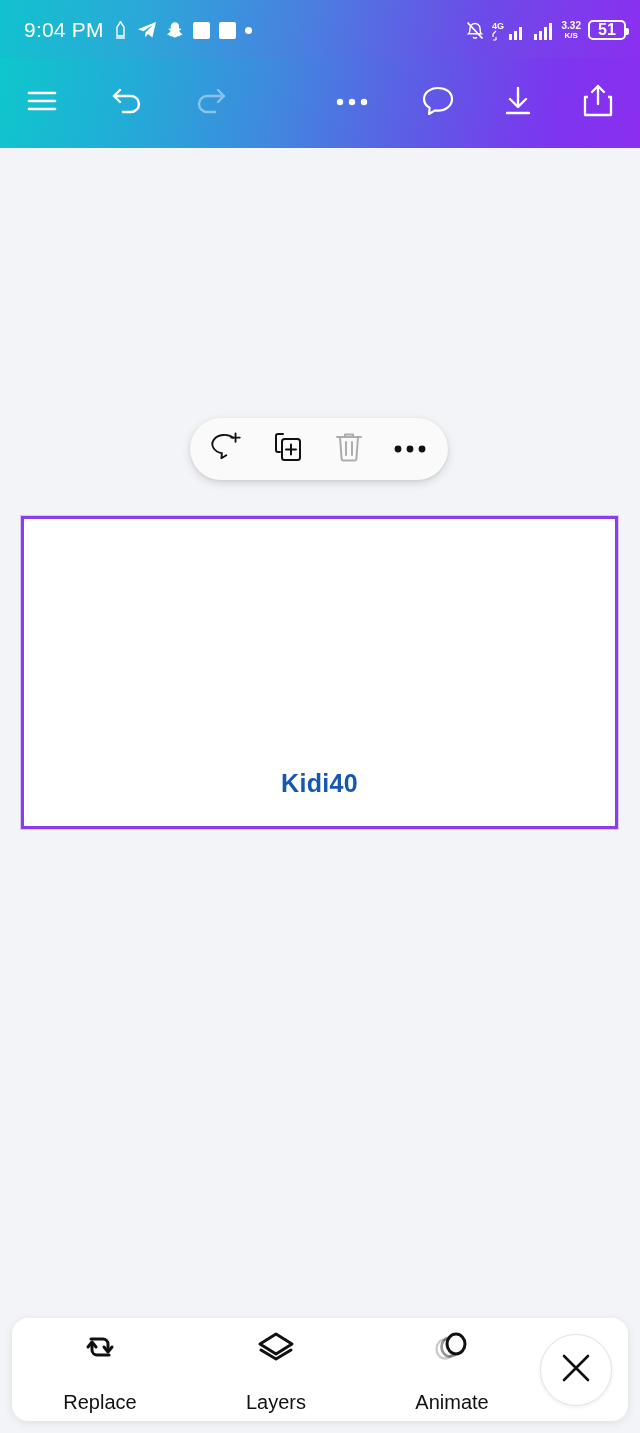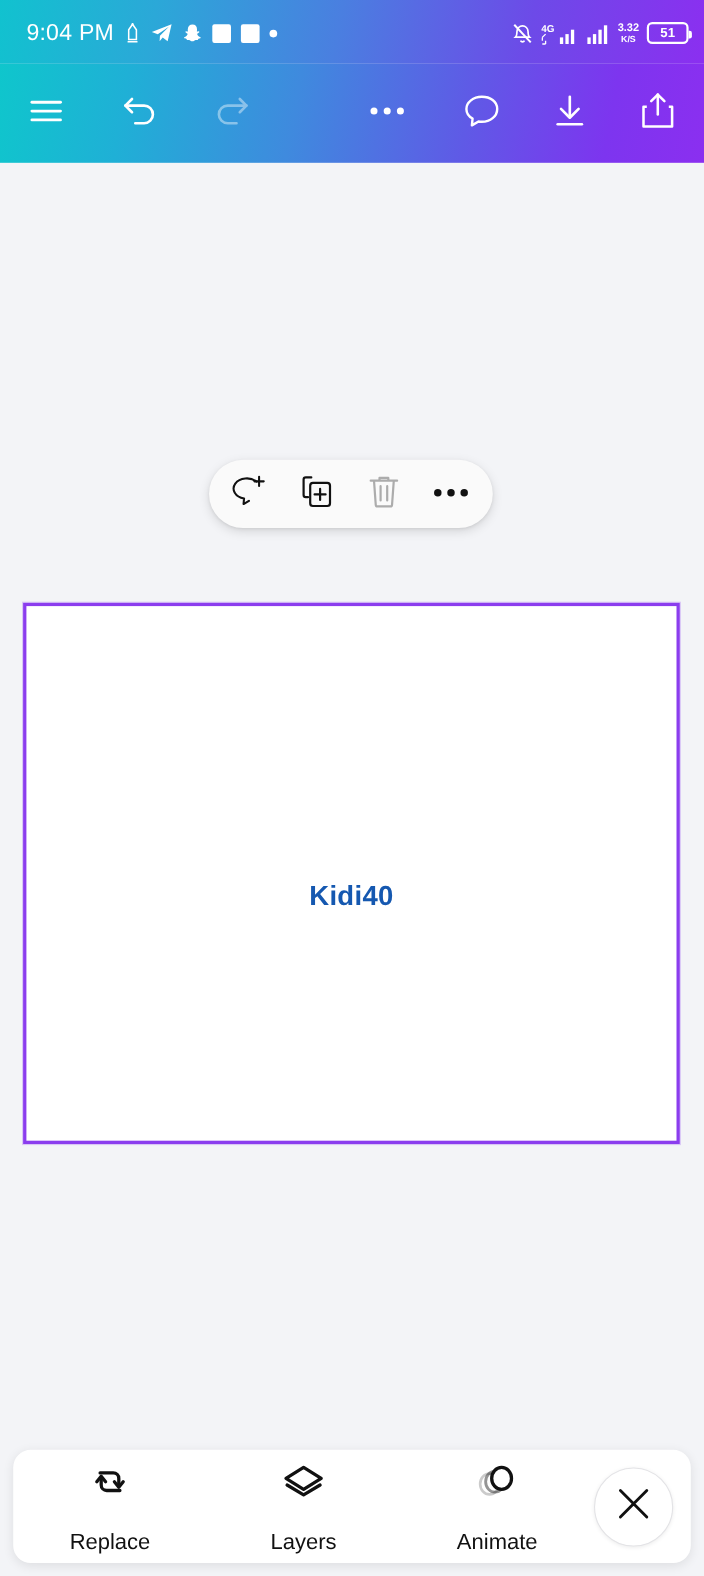--- a/index.html
+++ b/index.html
@@ -24,37 +24,36 @@
   .glyph{ display:inline-flex; align-items:center; justify-content:center; }
   .sq{ width:17px; height:17px; background:#fff; border-radius:2px; }
   .dot{ width:7px; height:7px; background:#fff; border-radius:50%; }
   .netspeed{ font-size:10px; line-height:10px; font-weight:700; text-align:center; }
   .netspeed small{ display:block; font-size:8px; line-height:9px; }
   .batt{
     width:38px; height:20px; border:2px solid #fff; border-radius:5px;
     display:flex; align-items:center; justify-content:center; position:relative;
   }
   .batt::after{ content:""; position:absolute; right:-5px; top:6px; width:3px; height:7px; background:#fff; border-radius:0 2px 2px 0; }
-  .batt span{ font-size:12px; font-weight:700; }
+  .batt span{ font-size:16px; font-weight:700; }
 
   
   .apptoolbar{
     position:absolute; left:0; top:58px; width:640px; height:90px;
     background:linear-gradient(100deg,#0fc6cc 0%,#1fb0d6 18%,#3f8ade 42%,#5f5ae6 66%,#7d35ef 86%,#8b2ff0 100%);
     display:flex; align-items:center;
   }
   .tb-btn{ display:flex; align-items:center; justify-content:center; width:56px; height:56px; cursor:pointer; }
   .tb-spacer{ flex:1; }
 
   
   .artboard{
-    position:absolute; left:21px; top:516px; width:597px; height:492px;
+    position:absolute; left:21px; top:516px; width:597px; height:313px;
     background:#fff; border:3px solid #8b3dee;
     box-shadow:0 0 0 1px rgba(139,61,238,.25);
-    margin-top:32px;
   }
   .art-text{
     position:absolute; left:0; right:0; top:250px;
     text-align:center; color:#1558b0; font-size:25px; font-weight:bold;
     letter-spacing:.3px;
   }
 
   
   .ctxbar{
     position:absolute; left:190px; top:418px; width:258px; height:62px;

